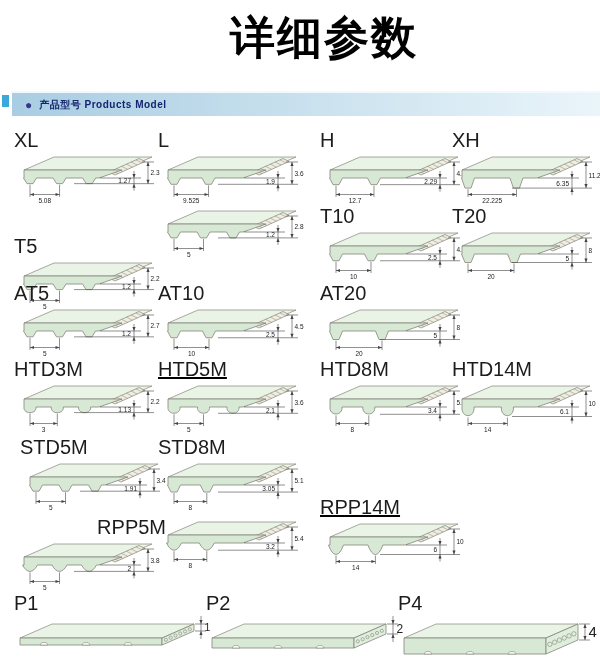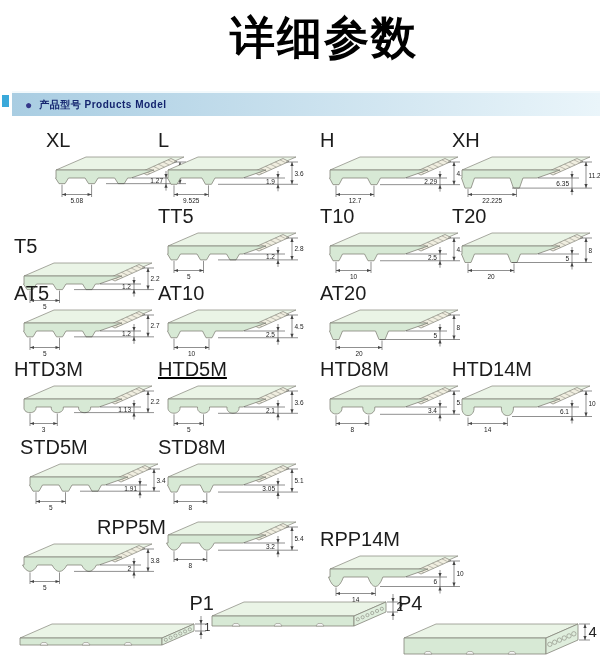--- a/index.html
+++ b/index.html
@@ -29,21 +29,21 @@
 
 <div class="page-title">详细参数</div>
 
 <div class="accent-square" style="background: rgb(58, 169, 218);"></div>
 <div class="section-bar" style="background: linear-gradient(to right, rgb(169, 205, 226), rgb(234, 245, 250));">
   <span class="bullet" style="color: rgb(53, 55, 138);">●</span>
   <span class="section-label" style="color: rgb(20, 36, 110);">产品型号 Products Model</span>
 </div>
 
 <div>
-    <div class="cell" style="left: 14px; top: 129px; margin-left: 32px;">
+    <div class="cell" style="left: 14px; top: 129px;">
       <div class="model-label">XL</div>
       <svg viewBox="0 0 152 54" width="152" height="54">
         <polygon points="10,19 108,19 138,6 40,6" fill="#eaf4e6" stroke="#84847a" stroke-width="0.7"></polygon>
         <polygon points="95,21 125,7.5 131,10.5 101,24" fill="#f0eee0" stroke="#84847a" stroke-width="0.7"></polygon>
         <line x1="98" y1="19.65" x2="104" y2="22.65" stroke="#84847a" stroke-width="0.5"></line>
         <line x1="102.8" y1="17.49" x2="108.8" y2="20.49" stroke="#84847a" stroke-width="0.5"></line>
         <line x1="107.6" y1="15.329999999999998" x2="113.6" y2="18.33" stroke="#84847a" stroke-width="0.5"></line>
         <line x1="112.4" y1="13.169999999999998" x2="118.4" y2="16.169999999999998" stroke="#84847a" stroke-width="0.5"></line>
         <line x1="117.2" y1="11.009999999999998" x2="123.2" y2="14.009999999999998" stroke="#84847a" stroke-width="0.5"></line>
         <line x1="122" y1="8.849999999999998" x2="128" y2="11.849999999999998" stroke="#84847a" stroke-width="0.5"></line>
@@ -185,21 +185,20 @@
         <polygon points="120,32.6 118.4,36.6 121.6,36.6" fill="#444444"></polygon>
         <text x="117" y="32.3" text-anchor="end" font-size="6.5" fill="#222222">1.2</text>
         <line x1="128" y1="11" x2="140" y2="11" stroke="#444444" stroke-width="0.6"></line>
         <line x1="134" y1="11" x2="134" y2="32.6" stroke="#444444" stroke-width="0.6"></line>
         <polygon points="134,11 132.4,15 135.6,15" fill="#444444"></polygon>
         <polygon points="134,32.6 132.4,28.6 135.6,28.6" fill="#444444"></polygon>
         <text x="136.5" y="24.3" text-anchor="start" font-size="6.5" fill="#222222">2.2</text>
       </svg>
     </div>
     <div class="cell" style="left: 158px; top: 205px;">
-      <div class="model-label">TT5</div>
       <svg viewBox="0 0 152 54" width="152" height="54">
         <polygon points="10,19 108,19 138,6 40,6" fill="#eaf4e6" stroke="#84847a" stroke-width="0.7"></polygon>
         <polygon points="95,21 125,7.5 131,10.5 101,24" fill="#f0eee0" stroke="#84847a" stroke-width="0.7"></polygon>
         <line x1="98" y1="19.65" x2="104" y2="22.65" stroke="#84847a" stroke-width="0.5"></line>
         <line x1="102.8" y1="17.49" x2="108.8" y2="20.49" stroke="#84847a" stroke-width="0.5"></line>
         <line x1="107.6" y1="15.329999999999998" x2="113.6" y2="18.33" stroke="#84847a" stroke-width="0.5"></line>
         <line x1="112.4" y1="13.169999999999998" x2="118.4" y2="16.169999999999998" stroke="#84847a" stroke-width="0.5"></line>
         <line x1="117.2" y1="11.009999999999998" x2="123.2" y2="14.009999999999998" stroke="#84847a" stroke-width="0.5"></line>
         <line x1="122" y1="8.849999999999998" x2="128" y2="11.849999999999998" stroke="#84847a" stroke-width="0.5"></line>
         <path d="M10,19 L10,27 L9.5,27 L13,32.9 L19,32.9 L22.5,27 L39,27 L42.5,32.9 L48.5,32.9 L52,27 L68.5,27 L72,32.9 L78,32.9 L81.5,27 L85,27 L108,19 Z" fill="#d7e9d5" stroke="#84847a" stroke-width="0.8"></path>
@@ -617,21 +616,21 @@
         <polygon points="120,27 118.4,23 121.6,23" fill="#444444"></polygon>
         <polygon points="120,34.2 118.4,38.2 121.6,38.2" fill="#444444"></polygon>
         <text x="117" y="33.1" text-anchor="end" font-size="6.5" fill="#222222">3.2</text>
         <line x1="128" y1="11" x2="140" y2="11" stroke="#444444" stroke-width="0.6"></line>
         <line x1="134" y1="11" x2="134" y2="34.2" stroke="#444444" stroke-width="0.6"></line>
         <polygon points="134,11 132.4,15 135.6,15" fill="#444444"></polygon>
         <polygon points="134,34.2 132.4,30.200000000000003 135.6,30.200000000000003" fill="#444444"></polygon>
         <text x="136.5" y="25.1" text-anchor="start" font-size="6.5" fill="#222222">5.4</text>
       </svg>
     </div>
-    <div class="cell" style="left: 320px; top: 528px;">
+    <div class="cell" style="left: 320px; top: 496px; text-decoration: underline;">
       <div class="model-label">RPP14M</div>
       <svg viewBox="0 0 152 54" width="152" height="54">
         <polygon points="10,19 108,19 138,6 40,6" fill="#eaf4e6" stroke="#84847a" stroke-width="0.7"></polygon>
         <polygon points="95,21 125,7.5 131,10.5 101,24" fill="#f0eee0" stroke="#84847a" stroke-width="0.7"></polygon>
         <line x1="98" y1="19.65" x2="104" y2="22.65" stroke="#84847a" stroke-width="0.5"></line>
         <line x1="102.8" y1="17.49" x2="108.8" y2="20.49" stroke="#84847a" stroke-width="0.5"></line>
         <line x1="107.6" y1="15.329999999999998" x2="113.6" y2="18.33" stroke="#84847a" stroke-width="0.5"></line>
         <line x1="112.4" y1="13.169999999999998" x2="118.4" y2="16.169999999999998" stroke="#84847a" stroke-width="0.5"></line>
         <line x1="117.2" y1="11.009999999999998" x2="123.2" y2="14.009999999999998" stroke="#84847a" stroke-width="0.5"></line>
         <line x1="122" y1="8.849999999999998" x2="128" y2="11.849999999999998" stroke="#84847a" stroke-width="0.5"></line>
@@ -648,21 +647,21 @@
         <polygon points="120,27 118.4,23 121.6,23" fill="#444444"></polygon>
         <polygon points="120,36.5 118.4,40.5 121.6,40.5" fill="#444444"></polygon>
         <text x="117" y="34.25" text-anchor="end" font-size="6.5" fill="#222222">6</text>
         <line x1="128" y1="11" x2="140" y2="11" stroke="#444444" stroke-width="0.6"></line>
         <line x1="134" y1="11" x2="134" y2="36.5" stroke="#444444" stroke-width="0.6"></line>
         <polygon points="134,11 132.4,15 135.6,15" fill="#444444"></polygon>
         <polygon points="134,36.5 132.4,32.5 135.6,32.5" fill="#444444"></polygon>
         <text x="136.5" y="26.25" text-anchor="start" font-size="6.5" fill="#222222">10</text>
       </svg>
     </div>
-    <div class="cell" style="left: 14px; top: 592px; text-align: right;">
+    <div class="cell" style="left: 14px; top: 592px;">
       <div class="model-label">P1</div>
       <svg viewBox="0 0 200 52" width="200" height="52">
         <polygon points="6,24 148,24 180,10 38,10" fill="#eaf4e6" stroke="#84847a" stroke-width="0.7"></polygon>
         <polygon points="6,24 148,24 148,31 6,31" fill="#d7e9d5" stroke="#84847a" stroke-width="0.8"></polygon>
         <polygon points="148,24 180,10 180,17 148,31" fill="#dfeedd" stroke="#84847a" stroke-width="0.8"></polygon>
         <circle cx="151.84" cy="25.82" r="1.6" fill="none" stroke="#84847a" stroke-width="0.6"></circle>
         <circle cx="156.64" cy="23.72" r="1.6" fill="none" stroke="#84847a" stroke-width="0.6"></circle>
         <circle cx="161.44" cy="21.62" r="1.6" fill="none" stroke="#84847a" stroke-width="0.6"></circle>
         <circle cx="166.24" cy="19.52" r="1.6" fill="none" stroke="#84847a" stroke-width="0.6"></circle>
         <circle cx="171.04" cy="17.42" r="1.6" fill="none" stroke="#84847a" stroke-width="0.6"></circle>
@@ -672,20 +671,21 @@
         <polygon points="110,31 111.8,28.6 116.2,28.6 118,31" fill="#ffffff" stroke="#84847a" stroke-width="0.6"></polygon>
         <line x1="181" y1="10" x2="192" y2="10" stroke="#444444" stroke-width="0.6"></line>
         <line x1="181" y1="17" x2="192" y2="17" stroke="#444444" stroke-width="0.6"></line>
         <line x1="187" y1="2" x2="187" y2="25" stroke="#444444" stroke-width="0.6"></line>
         <polygon points="187,10 185.4,6 188.6,6" fill="#444444"></polygon>
         <polygon points="187,17 185.4,21 188.6,21" fill="#444444"></polygon>
         <text x="190.5" y="17.175" text-anchor="start" font-size="10.5" fill="#222222">1</text>
       </svg>
     </div>
     <div class="cell" style="left: 206px; top: 592px;">
+      <div class="model-label">P2</div>
       <svg viewBox="0 0 200 52" width="200" height="52">
         <polygon points="6,24 148,24 180,10 38,10" fill="#eaf4e6" stroke="#84847a" stroke-width="0.7"></polygon>
         <polygon points="6,24 148,24 148,34 6,34" fill="#d7e9d5" stroke="#84847a" stroke-width="0.8"></polygon>
         <polygon points="148,24 180,10 180,20 148,34" fill="#dfeedd" stroke="#84847a" stroke-width="0.8"></polygon>
         <circle cx="151.84" cy="27.32" r="1.6" fill="none" stroke="#84847a" stroke-width="0.6"></circle>
         <circle cx="156.64" cy="25.22" r="1.6" fill="none" stroke="#84847a" stroke-width="0.6"></circle>
         <circle cx="161.44" cy="23.12" r="1.6" fill="none" stroke="#84847a" stroke-width="0.6"></circle>
         <circle cx="166.24" cy="21.02" r="1.6" fill="none" stroke="#84847a" stroke-width="0.6"></circle>
         <circle cx="171.04" cy="18.92" r="1.6" fill="none" stroke="#84847a" stroke-width="0.6"></circle>
         <circle cx="175.84" cy="16.82" r="1.6" fill="none" stroke="#84847a" stroke-width="0.6"></circle>

